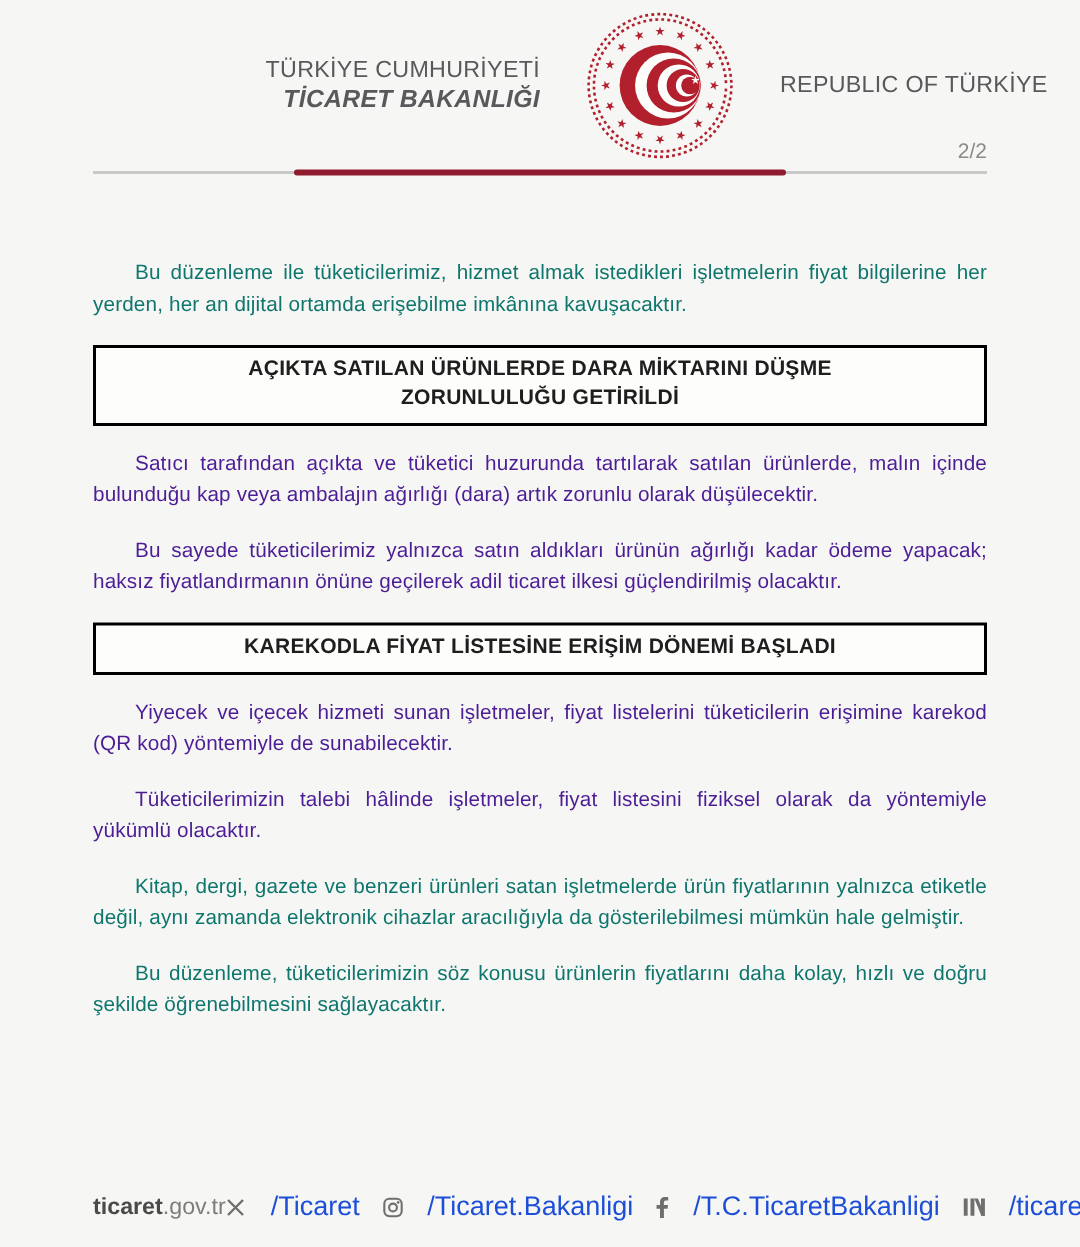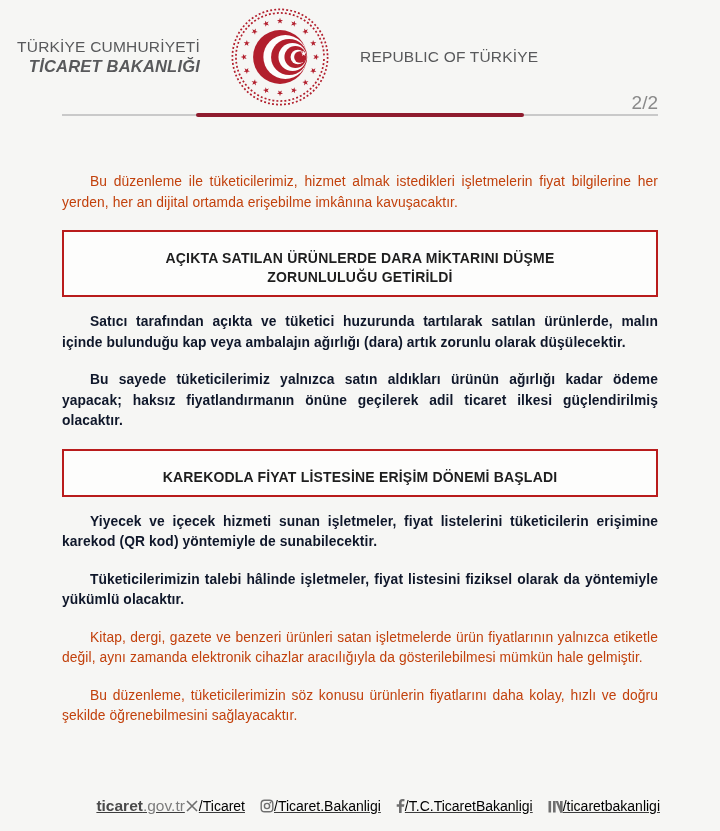--- a/index.html
+++ b/index.html
@@ -7,76 +7,76 @@
   body {
     position:relative;
     background:#f6f6f4;
     font-family:"Liberation Sans","DejaVu Sans",sans-serif;
     color:#3d3d3d;
     overflow:hidden;
   }
 
   
   .header {
-    display:flex; align-items:center; justify-content:flex-start;
+    display:flex; align-items:center; justify-content:flex-end;
     gap:30px; padding-top:10px; height:104px;
   }
   .org-block { width:200px; line-height:1.25; color:#58595b; }
   .org-block.left  { text-align:right; }
   .org-block.right { text-align:left; }
   .org-line1 { font-size:15.5px; font-weight:400; letter-spacing:.2px; }
   .org-line2 { font-size:16.5px; font-weight:700; letter-spacing:.2px;font-style:italic; }
   .logo { width:100px; height:100px; flex:0 0 auto; }
 
   .page-indicator {
     position:absolute; top:92px; right:62px;
-    font-size:19px; color:#8a8a8a;
+    font-size:14px; color:#8a8a8a;
   }
 
   
   .divider {
     position:absolute; top:113px; left:62px; width:596px; height:4px;
   }
   .divider .gray {
     position:absolute; top:1px; left:0; width:100%; height:2px; background:#c9c9c9;
   }
   .divider .red {
     position:absolute; top:0; left:22.5%; width:55%; height:4px; background:#8f1c2e; border-radius:2px;
   }
 
   
   .content {
     position:absolute; top:172px; left:62px; width:596px;
   }
   .para {
     font-size:13.8px; line-height:20.5px; text-align:justify;
-    text-indent:28px; margin-bottom:17px; color:#c2410c;
+    text-indent:28px; margin-bottom:17px; color:#0f766e;
     letter-spacing:.1px;
   }
-  .para.bold { font-weight:700; color:#0f172a; }
+  .para.bold { font-weight:400; color:#4c1d95; }
   .heading-box {
-    border:2px solid #b91c1c; background:#fdfdfc;
-    padding:17px 10px 8px; margin:1px 0 15px;
+    border:2px solid #000000; background:#fdfdfc;
+    padding:4px 10px 8px; margin:1px 0 15px;
     text-align:center;
   }
   .heading-box span {
     display:block; margin:0 auto; max-width:500px;
     font-size:14px; font-weight:700; color:#1e1e1e;
     line-height:19px; letter-spacing:.2px;
   }
 
   
   .footer {
     position:absolute; left:62px; right:60px; bottom:16px;
-    display:flex; align-items:center; justify-content:flex-end;text-decoration:underline;
+    display:flex; align-items:center; justify-content:flex-start;
   }
   .website { font-size:15.5px; color:#7d7d7d; }
   .website .site-bold { font-weight:700; color:#4a4a4a; }
   .social { display:flex; align-items:center; gap:15px; }
-  .social-item { display:flex; align-items:center; gap:0; font-size:14px; color:#000000; }
+  .social-item { display:flex; align-items:center; gap:16px; font-size:18px; color:#1d4ed8; }
   .social-item svg { display:block; }
   .icon-stroke { stroke:#6f6f6f; fill:none; }
   .icon-fill { fill:#6f6f6f; }
 </style>
 </head>
 <body>
 
 <div class="header">
   <div class="org-block left">
     <div class="org-line1">TÜRKİYE CUMHURİYETİ</div>

